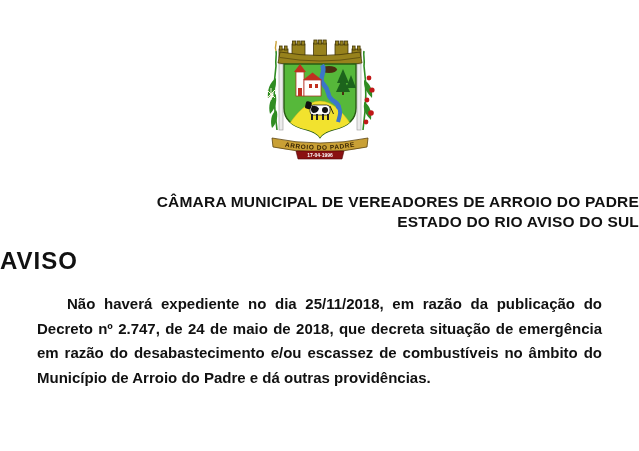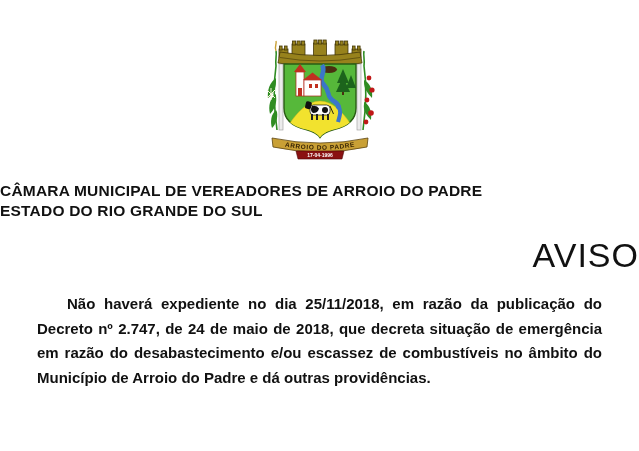--- a/index.html
+++ b/index.html
@@ -10,32 +10,32 @@
     background: #ffffff;
     font-family: "Liberation Sans", sans-serif;
     color: #111111;
     overflow: hidden;
   }
   .crest {
     display: block;
     margin: 38px auto 0 auto;
   }
   .header-block {
-    margin-top: 13px;
-    text-align: left;
+    margin-top: 24px;
+    text-align: right;
     font-weight: bold;
     font-size: 15.5px;
     line-height: 20px;
     letter-spacing: 0.2px;
   }
   .notice-title {
     margin: 15px 0 0 0;
-    text-align: right;
-    font-size: 34px;
-    font-weight: normal;
+    text-align: left;
+    font-size: 24px;
+    font-weight: bold;
     letter-spacing: 1px;
   }
   .notice-body {
     margin: 17px 37px 0 37px;
     font-size: 15px;
     font-weight: bold;
     line-height: 24.5px;
     text-align: justify;
     text-indent: 30px;
   }
@@ -147,20 +147,20 @@
     </g>
 
     <g>
       <path d="M46,113 H94 L92,121 H48 Z" fill="#8a1212" stroke="#4d0808" stroke-width="0.6"></path>
       <text x="70" y="118.8" text-anchor="middle" font-size="5" font-weight="bold" fill="#ffffff">17-04-1996</text>
     </g>
   </svg>
 
   <div class="header-block">
     <div>CÂMARA MUNICIPAL DE VEREADORES DE ARROIO DO PADRE</div>
-    <div>ESTADO DO RIO GRANDE DO SUL</div>
+    <div>ESTADO DO RIO AVISO DO SUL</div>
   </div>
 
   <div class="notice-title">AVISO</div>
 
   <p class="notice-body">Não haverá expediente no dia 25/11/2018, em razão da publicação do Decreto nº 2.747, de 24 de maio de 2018, que decreta situação de emergência em razão do desabastecimento e/ou escassez de combustíveis no âmbito do Município de Arroio do Padre e dá outras providências.</p>
 
 </div>
 
 </body></html>

